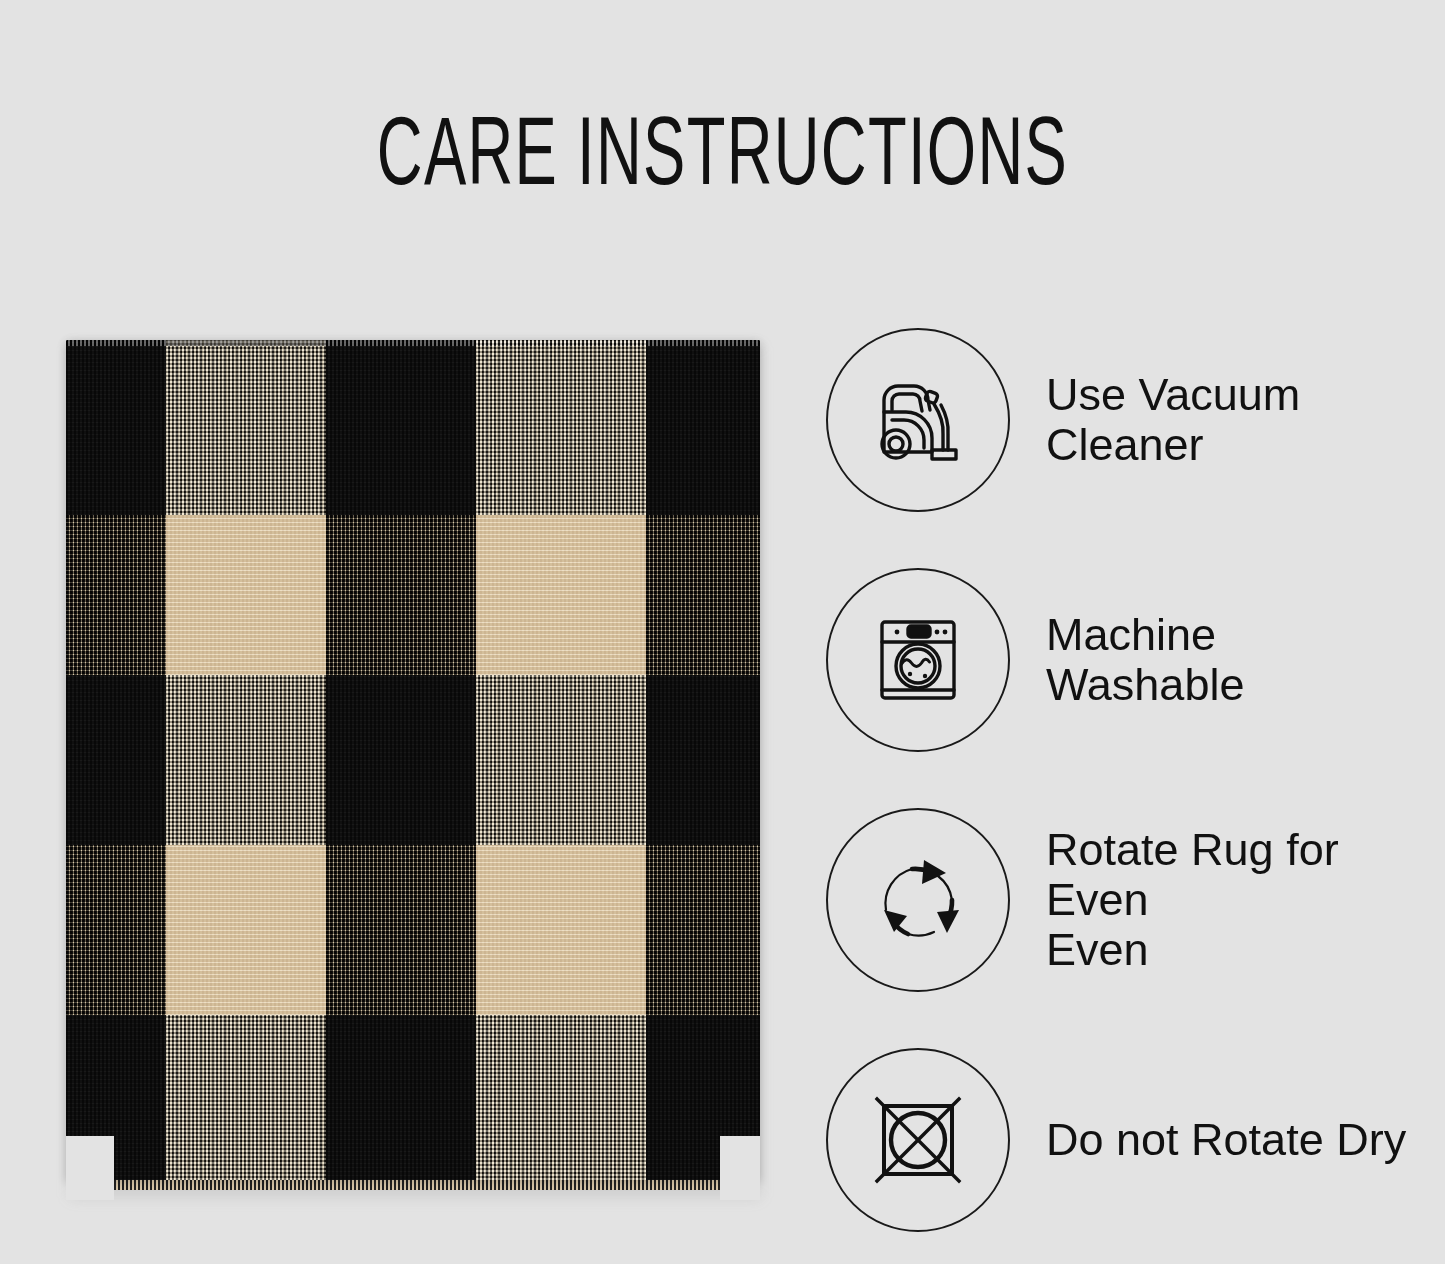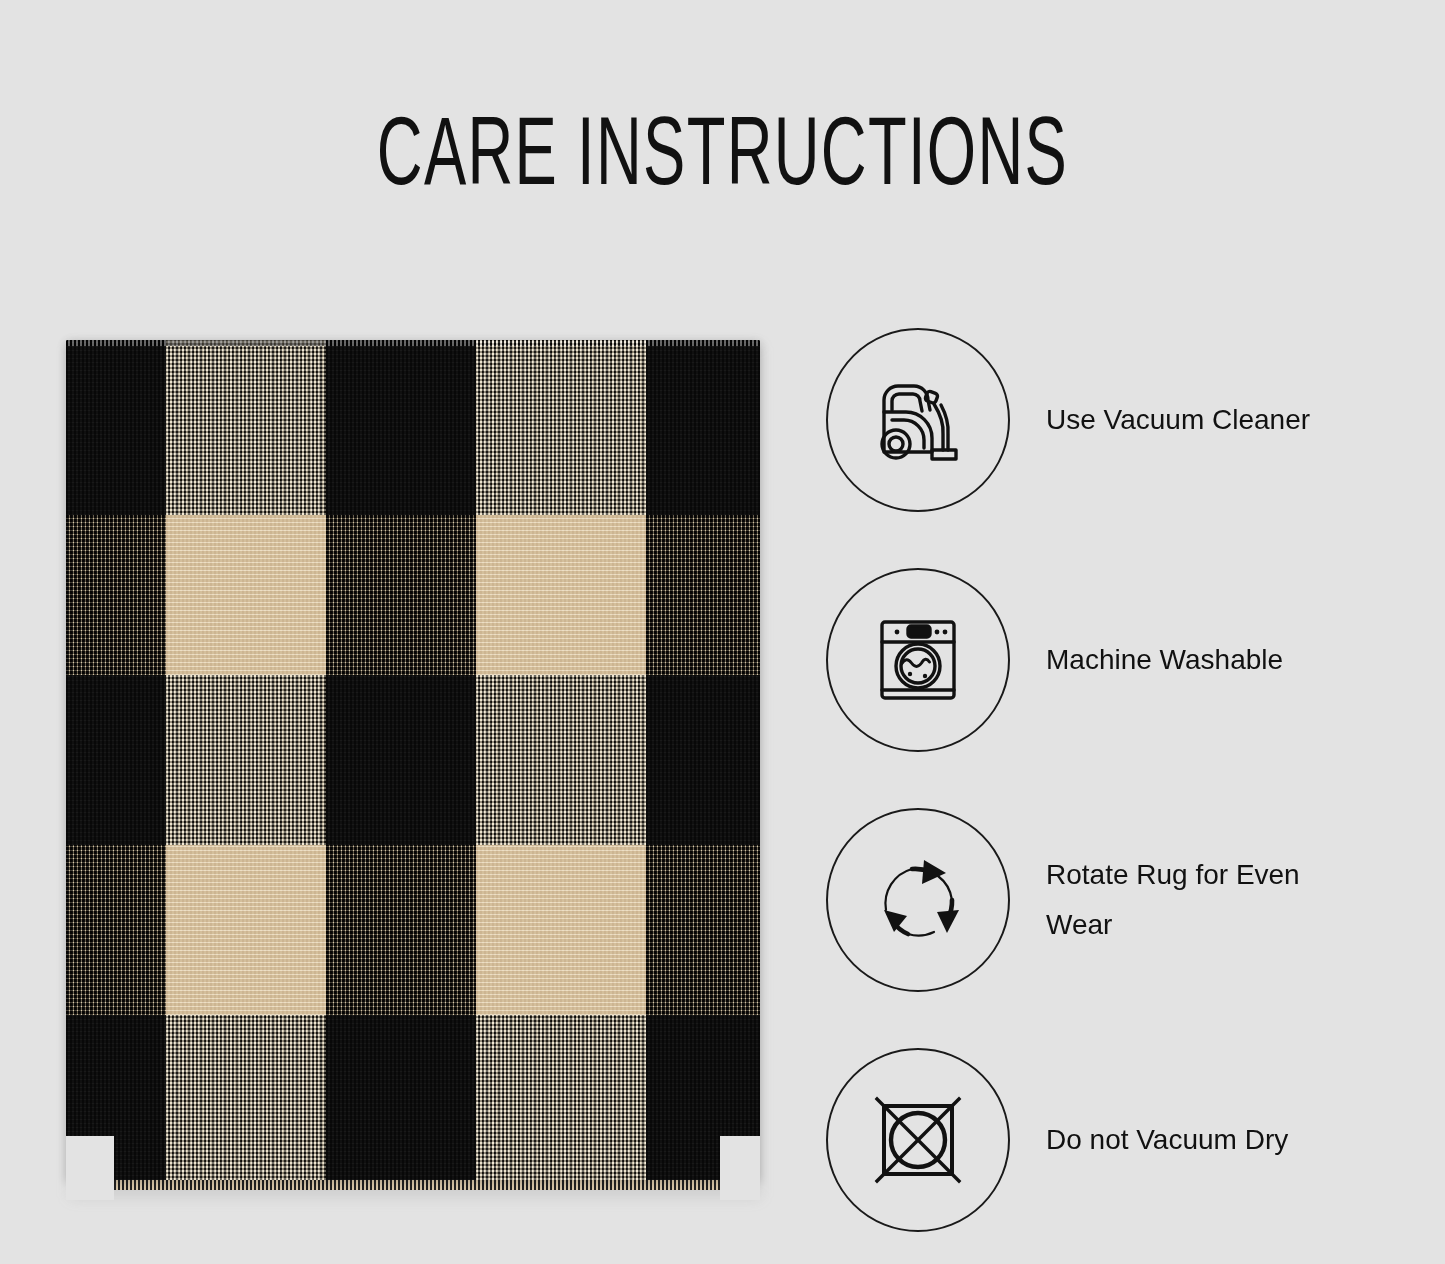--- a/index.html
+++ b/index.html
@@ -186,21 +186,21 @@
     border: 2px solid #1a1a1a;
     display: flex;
     align-items: center;
     justify-content: center;
     background: transparent;
   }
   .icon-circle svg { display: block; }
   .care-label {
     margin-left: 36px;
     font-family: "Liberation Sans", sans-serif;
-    font-size: 28px;
+    font-size: 45px;
     line-height: 50px;
     color: #111111;
     font-weight: 400;
     max-width: 370px;
   }
   .care-label.wrap2 { }
 </style>
 </head>
 <body>
 
@@ -320,32 +320,32 @@
         </g>
 
         <polygon points="62,16 84,29 60,40" fill="#111"></polygon>
         <polygon points="97,66 85,89 75,68" fill="#111"></polygon>
         <polygon points="22,66 45,72 32,88" fill="#111"></polygon>
       </svg>
     </div>
     <div class="care-label wrap2">
       <span>Rotate Rug for Even</span>
       <br>
-      <span>Wear</span>
+      <span>Even</span>
     </div>
   </div>
 
   <div class="care-row">
     <div class="icon-circle">
       <svg width="112" height="112" viewBox="0 0 112 112" fill="none" stroke="#111" stroke-width="4" stroke-linecap="square">
 
         <rect x="22" y="22" width="68" height="68"></rect>
 
         <circle cx="56" cy="56" r="27" stroke-width="4.4"></circle>
 
         <path d="M15 15 L97 97" stroke-width="3.4"></path>
         <path d="M97 15 L15 97" stroke-width="3.4"></path>
       </svg>
     </div>
-    <div class="care-label">Do not Vacuum Dry</div>
+    <div class="care-label">Do not Rotate Dry</div>
   </div>
 
 </div>
 
 </body></html>

